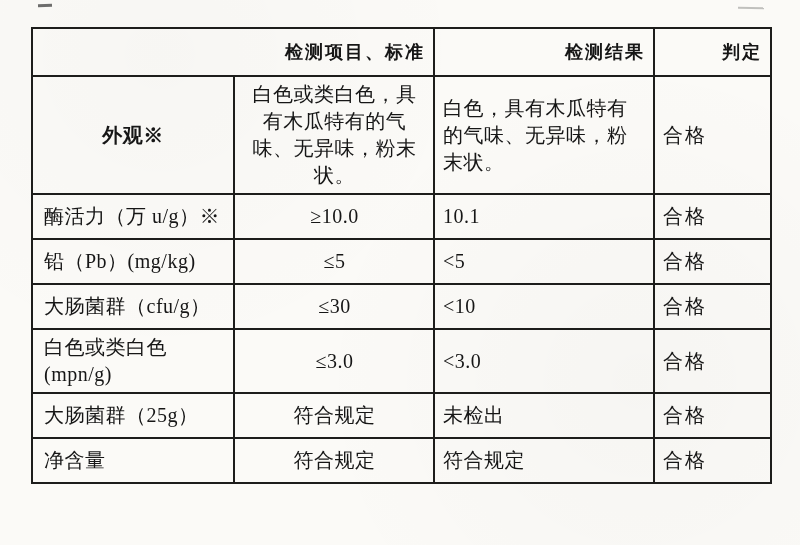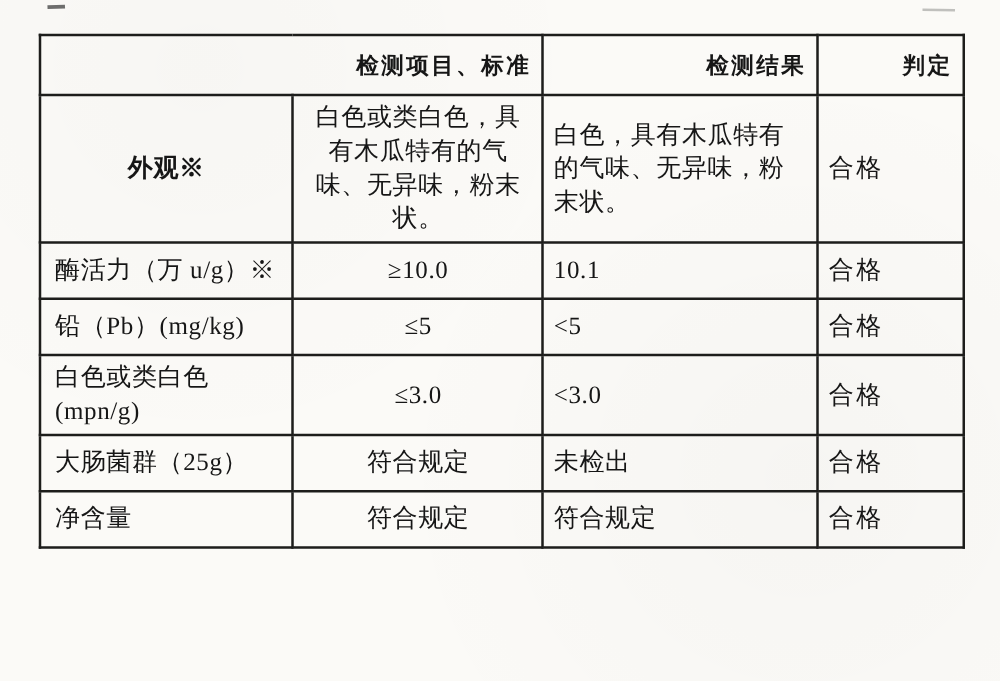--- a/index.html
+++ b/index.html
@@ -102,20 +102,26 @@
       <td class="result-cell">10.1</td>
       <td class="judgment-cell">合格</td>
     </tr>
     <tr>
       <td class="item-cell">铅（Pb）(mg/kg)</td>
       <td class="standard-cell">≤5</td>
       <td class="result-cell">&lt;5</td>
       <td class="judgment-cell">合格</td>
     </tr>
     <tr>
+      <td class="item-cell">大肠菌群（cfu/g）</td>
+      <td class="standard-cell">≤30</td>
+      <td class="result-cell">&lt;10</td>
+      <td class="judgment-cell">合格</td>
+    </tr>
+    <tr>
       <td class="item-cell">白色或类白色(mpn/g)</td>
       <td class="standard-cell">≤3.0</td>
       <td class="result-cell">&lt;3.0</td>
       <td class="judgment-cell">合格</td>
     </tr>
     <tr>
       <td class="item-cell">大肠菌群（25g）</td>
       <td class="standard-cell">符合规定</td>
       <td class="result-cell">未检出</td>
       <td class="judgment-cell">合格</td>

